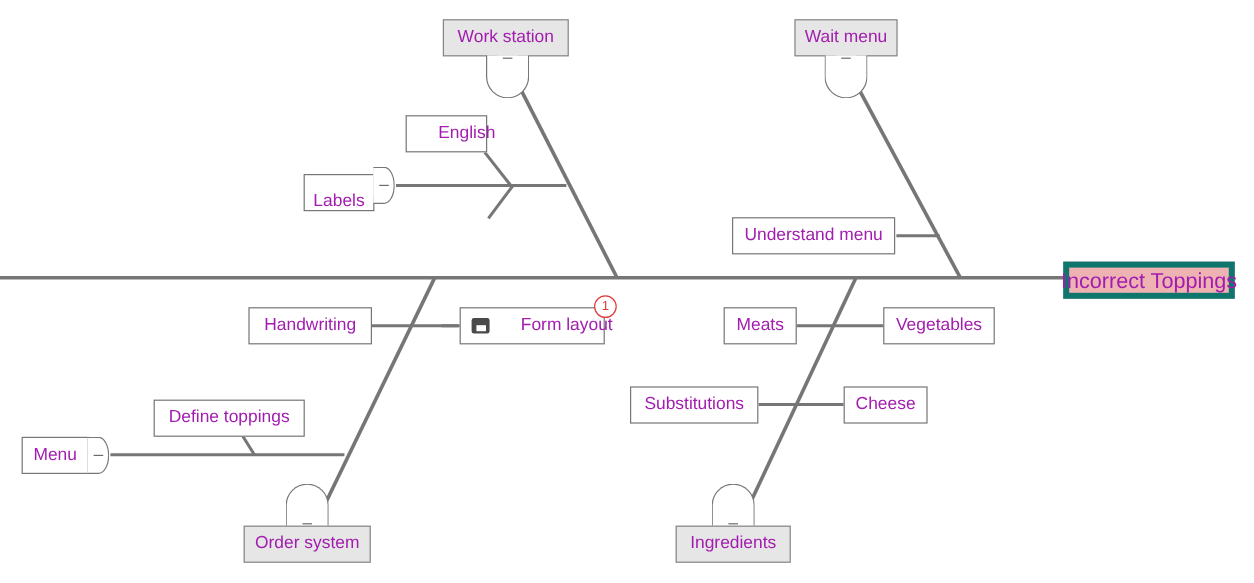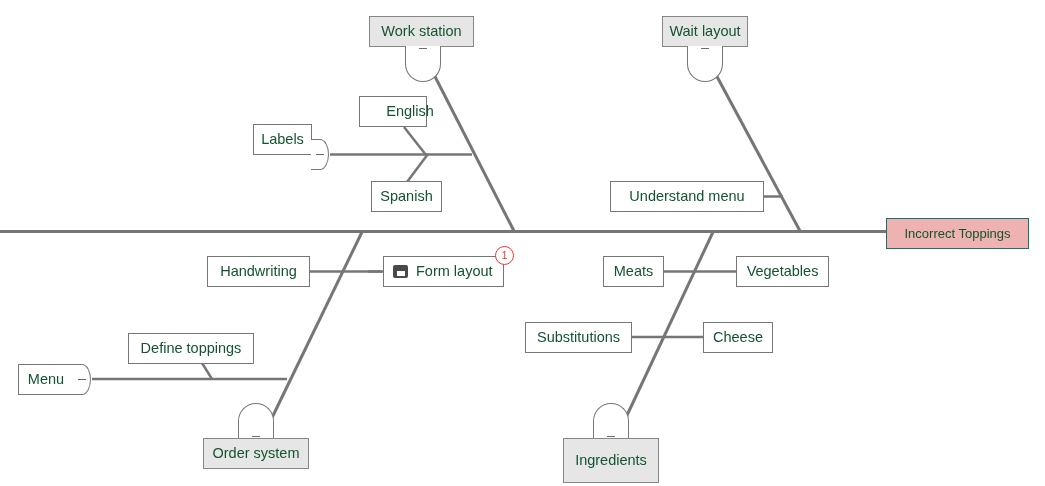--- a/index.html
+++ b/index.html
@@ -23,42 +23,42 @@
     top: 0;
     width: 1045px;
     height: 486px;
     pointer-events: none;
   }
   .node {
     position: absolute;
     box-sizing: border-box;
     border: 1px solid #767676;
     background: #ffffff;
-    color: #14532d;
+    color: #a21caf;
     font-size: 14.5px;
     line-height: 1;
     display: flex;
     align-items: center;
     justify-content: center;
     white-space: nowrap;
     padding: 0 10px;
     height: 30px;
   }
   .node.gray {
     background: #e6e6e6;
     border-color: #868686;
   }
   .node.head {
     background: #eeb2b2;
-    border: 1px solid #0f766e;
-    font-size: 13px;
+    border: 5px solid #0f766e;
+    font-size: 18px;
   }
   .node.with-icon {
     justify-content: flex-start;
-    gap: 8px;
+    gap: 26px;
     padding-left: 9px;
   }
   
   .collapse {
     position: absolute;
     box-sizing: border-box;
     border: 1px solid #767676;
     background: #ffffff;
     display: flex;
     align-items: center;
@@ -171,43 +171,40 @@
     <line x1="632" y1="337" x2="704" y2="337" stroke="#767676" stroke-width="2.5"></line>
   </svg>
 
   <div class="node gray" style="left:369px; top:16px; width:105px; height:31px;">
     <span>Work station</span>
   </div>
   <div class="collapse down" style="left:405px; top:46px;">
     <span class="dash"></span>
   </div>
 
-  <div class="node" style="left:253px; top:124px; width:59px; height:31px;">
+  <div class="node" style="left:253px; top:145px; width:59px; height:31px;align-items:flex-end;">
     <span>Labels</span>
   </div>
   <div class="collapse right" style="left:311px; top:139px; height:31px;">
     <span class="dash"></span>
   </div>
 
-  <div class="node" style="left:359px; top:96px; width:68px; height:31px;padding-left:44px;">
+  <div class="node" style="left:338px; top:96px; width:68px; height:31px;padding-left:44px;">
     <span>English</span>
   </div>
 
-  <div class="node" style="left:371px; top:181px; width:71px; height:31px;">
-    <span>Spanish</span>
-  </div>
 
   <div class="node gray" style="left:662px; top:16px; width:86px; height:31px;">
-    <span>Wait layout</span>
+    <span>Wait menu</span>
   </div>
   <div class="collapse down" style="left:687px; top:46px;">
     <span class="dash"></span>
   </div>
 
-  <div class="node" style="left:610px; top:181px; width:154px; height:31px;">
+  <div class="node" style="left:610px; top:181px; width:136px; height:31px;">
     <span>Understand menu</span>
   </div>
 
   <div class="node head" style="left:886px; top:218px; width:143px; height:31px;">
     <span>Incorrect Toppings</span>
   </div>
 
   <div class="node" style="left:207px; top:256px; width:103px; height:31px;text-align:center;">
     <span>Handwriting</span>
   </div>
@@ -250,17 +247,17 @@
     <span>Substitutions</span>
   </div>
 
   <div class="node" style="left:703px; top:322px; width:70px; height:31px;">
     <span>Cheese</span>
   </div>
 
   <div class="collapse up" style="left:593px; top:403px;">
     <span class="dash"></span>
   </div>
-  <div class="node gray" style="left:563px; top:438px; width:96px; height:45px;">
+  <div class="node gray" style="left:563px; top:438px; width:96px; height:31px;">
     <span>Ingredients</span>
   </div>
 
 </div>
 
 </body></html>

